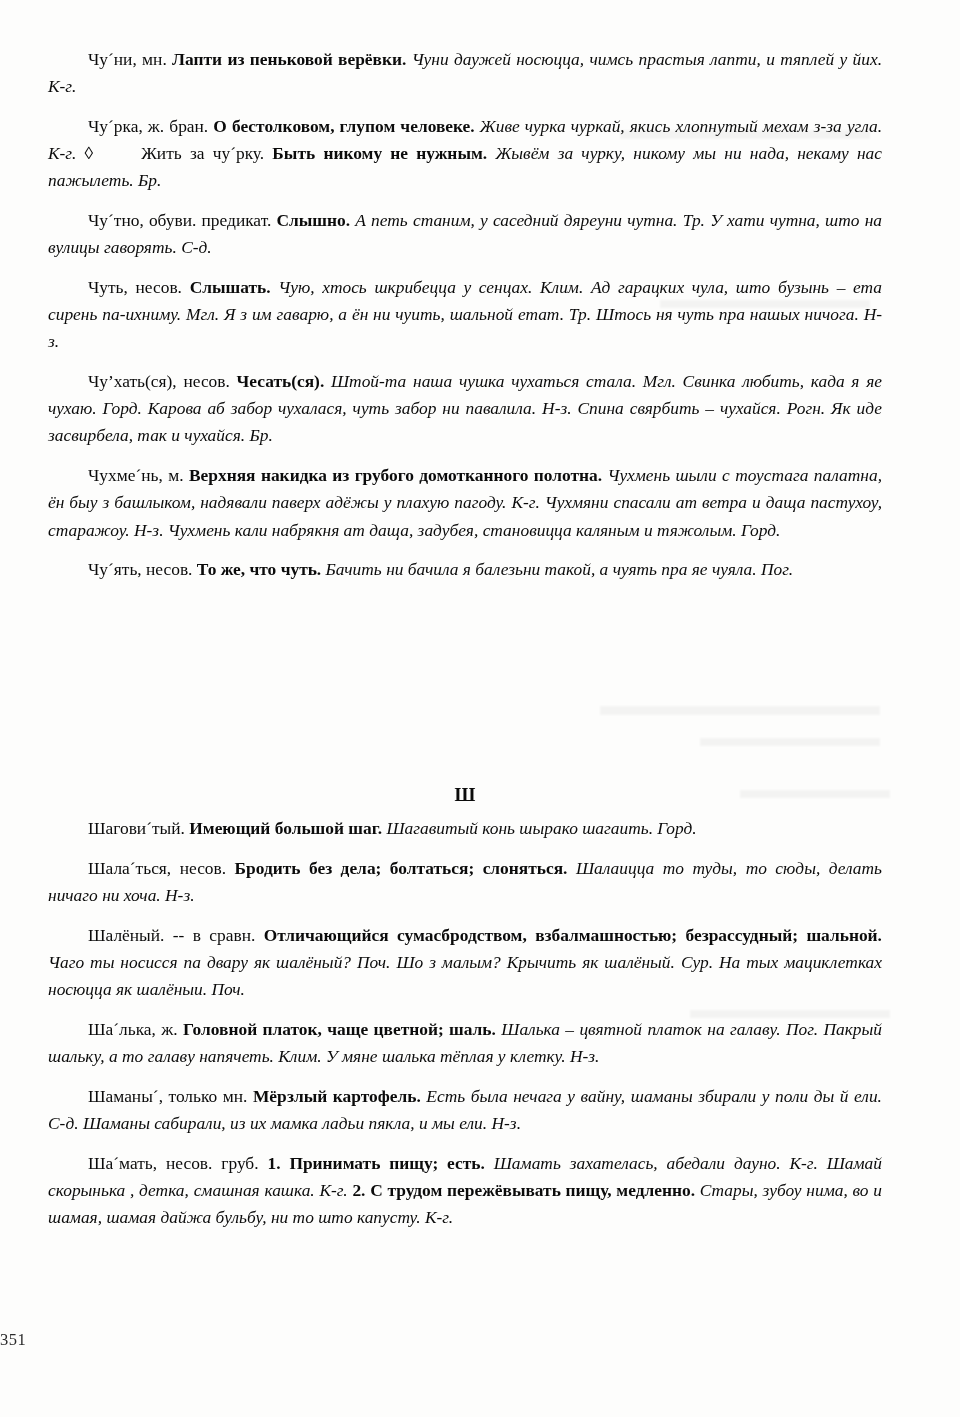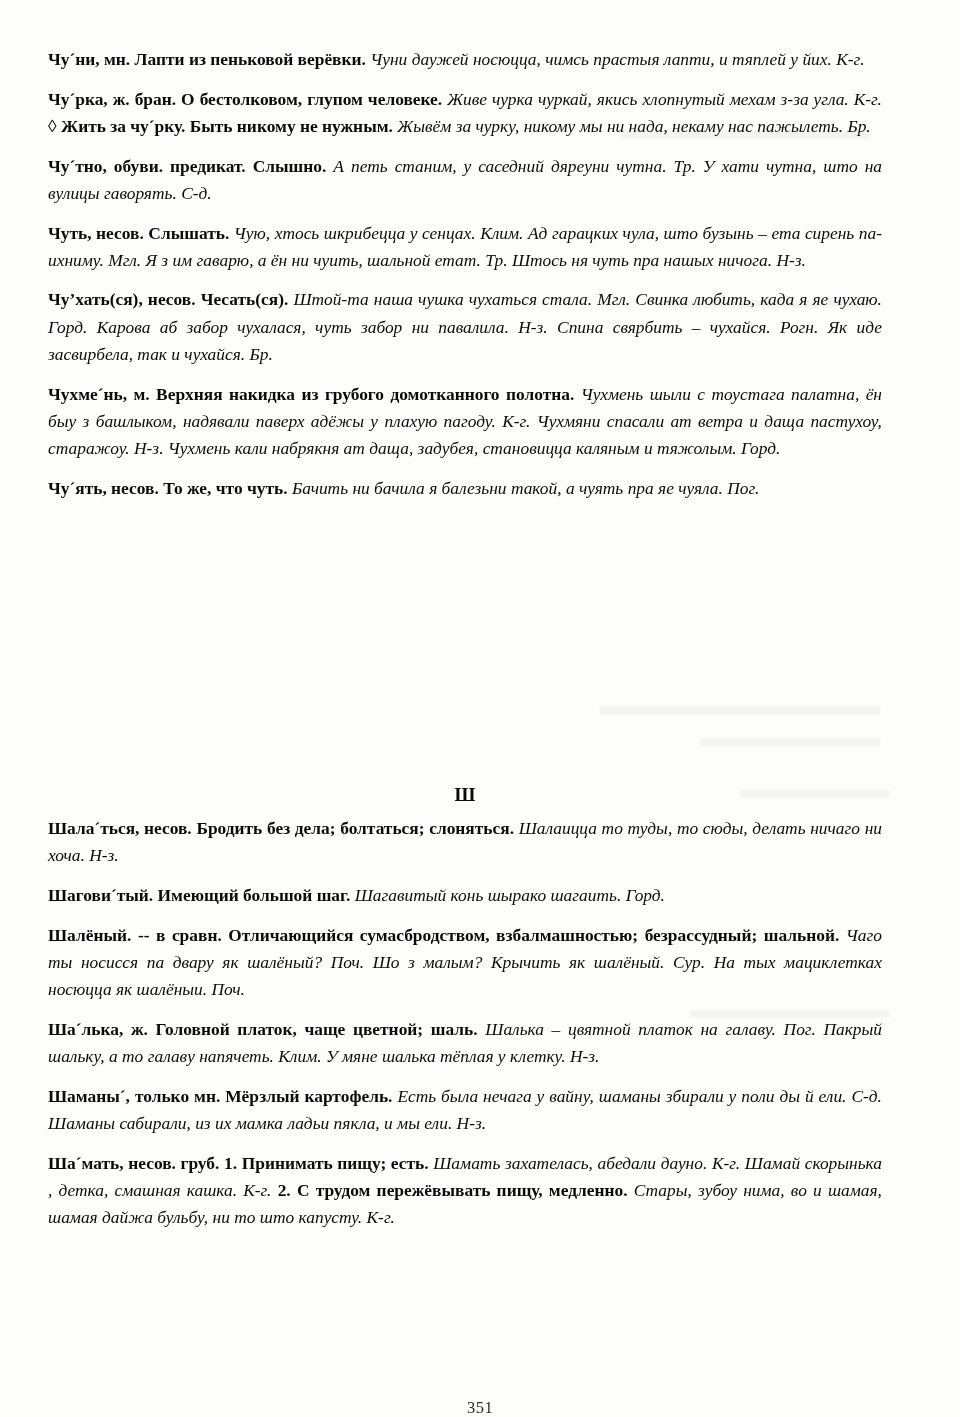--- a/index.html
+++ b/index.html
@@ -35,22 +35,23 @@
   .entry {
     margin: 0 0 12.5px 0;
     font-size: 17.4px;
     line-height: 27.2px;
     text-align: justify;
     text-justify: inter-word;
     hyphens: none;
   }
   .entry:last-child { margin-bottom: 0; }
   .hw {
-    font-weight: bold;
+    font-weight: normal;
     font-style: normal;
+    margin-left: 40px;
   }
   .gloss {
     font-weight: bold;
     font-style: normal;
   }
   .ex {
     font-style: italic;
     font-weight: normal;
   }
   .src {
@@ -77,23 +78,22 @@
   }
   #section2 {
     position: absolute;
     left: 48px;
     top: 815px;
     width: 834px;
   }
   #folio {
     position: absolute;
     left: 0;
-    top: 1398px;
+    top: 1330px;
     width: 960px;
-    text-align: center;
     font-size: 16.5px;
     letter-spacing: 0.5px;
     color: #2a2a2a;
   }
 </style>
 </head>
 <body>
 
 <div id="page">
 
@@ -185,31 +185,31 @@
 
   </div>
 
   <div id="letter-block">
     <p class="letter-head">Ш</p>
   </div>
 
   <div id="section2">
 
     <p class="entry">
-      <span class="hw">Шала´ться, несов.</span>
-      <span class="gloss">Бродить без дела; болтаться; слоняться.</span>
-      <span class="ex">Шалаицца то туды, то сюды, делать ничаго ни хоча.</span>
-      <span class="src">Н-з.</span>
-    </p>
-
-    <p class="entry">
       <span class="hw">Шагови´тый.</span>
       <span class="gloss">Имеющий большой шаг.</span>
       <span class="ex">Шагавитый конь шырако шагаить.</span>
       <span class="src">Горд.</span>
+    </p>
+
+    <p class="entry">
+      <span class="hw">Шала´ться, несов.</span>
+      <span class="gloss">Бродить без дела; болтаться; слоняться.</span>
+      <span class="ex">Шалаицца то туды, то сюды, делать ничаго ни хоча.</span>
+      <span class="src">Н-з.</span>
     </p>
 
     <p class="entry">
       <span class="hw">Шалёный. -- в сравн.</span>
       <span class="gloss">Отличающийся сумасбродством, взбалмашностью; безрассудный; шальной.</span>
       <span class="ex">Чаго ты носисся па двару як шалёный?</span>
       <span class="src">Поч.</span>
       <span class="ex">Шо з малым? Крычить як шалёный.</span>
       <span class="src">Сур.</span>
       <span class="ex"> На тых мациклетках носюцца як шалёныи.</span>

